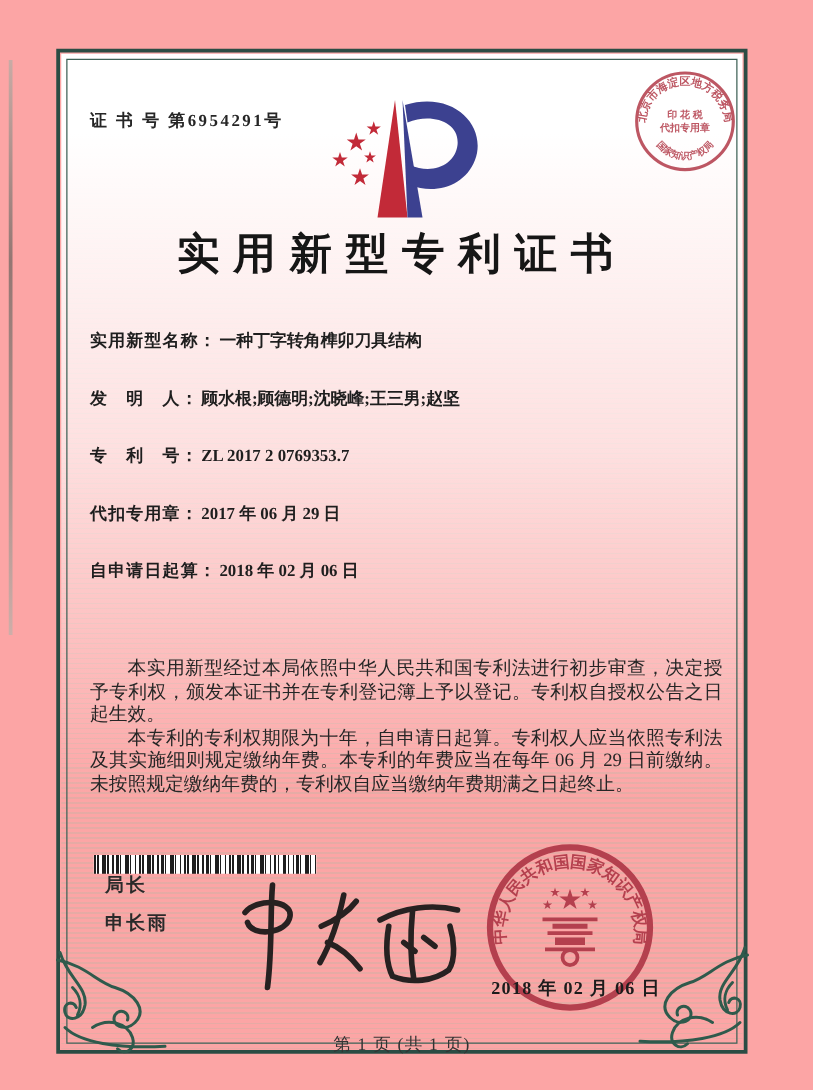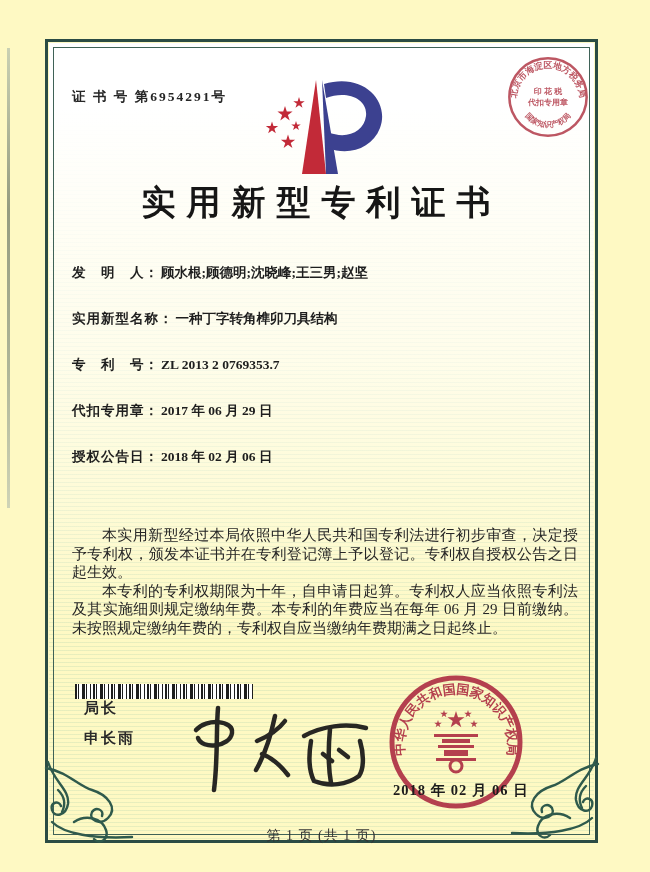--- a/index.html
+++ b/index.html
@@ -1,17 +1,17 @@
 <!DOCTYPE html>
 <html><head>
 <meta charset="utf-8">
 <style>
   html,body{margin:0;padding:0;}
   body{width:650px;height:872px;background:#f6f6f3;font-family:"Liberation Serif",serif;color:#222;}
-  .page{position:relative;width:650px;height:872px;background:#fef9c3;overflow:hidden;}
+  .page{position:relative;width:650px;height:872px;background:#fca5a5;overflow:hidden;}
   
   .scan-edge{position:absolute;left:7px;top:48px;width:3px;height:460px;
     background:linear-gradient(#9fb0a6,#3e5049 35%,#6e7f75 70%,#a8b5ac);opacity:.55;}
   
   .border-outer{position:absolute;left:45px;top:39px;width:553px;height:804px;
     border:3px solid #2b4c44;box-sizing:border-box;}
   .border-inner{position:absolute;left:53px;top:47px;width:537px;height:788px;
     border:1px solid #3f6257;box-sizing:border-box;}
   .guilloche{position:absolute;left:49px;top:43px;width:545px;height:796px;
     background:repeating-linear-gradient(0deg,rgba(142,192,163,.20) 0 1px,rgba(255,255,255,0) 1px 4px);}
@@ -89,33 +89,33 @@
       <textPath href="#taxBottom" startOffset="50%" text-anchor="middle">国家知识产权局</textPath>
     </text>
     <text x="50" y="47" text-anchor="middle" font-size="9.5" fill="#b4404e" font-weight="700">印 花 税</text>
     <text x="50" y="59" text-anchor="middle" font-size="9.5" fill="#b4404e" font-weight="700">代扣专用章</text>
   </svg>
 
   <div class="title">实用新型专利证书</div>
 
   <div class="fields">
     <div class="field-row">
+      <span class="lbl">实用新型名称：</span><span class="val">一种丁字转角榫卯刀具结构</span>
+    </div>
+    <div class="field-row">
       <span class="lbl">发　明　人：</span><span class="val">顾水根;顾德明;沈晓峰;王三男;赵坚</span>
     </div>
     <div class="field-row">
-      <span class="lbl">实用新型名称：</span><span class="val">一种丁字转角榫卯刀具结构</span>
-    </div>
-    <div class="field-row">
-      <span class="lbl">专　利　号：</span><span class="val">ZL 2013 2 0769353.7</span>
+      <span class="lbl">专　利　号：</span><span class="val">ZL 2017 2 0769353.7</span>
     </div>
     <div class="field-row">
       <span class="lbl">代扣专用章：</span><span class="val">2017 年 06 月 29 日</span>
     </div>
     <div class="field-row">
-      <span class="lbl">授权公告日：</span><span class="val">2018 年 02 月 06 日</span>
+      <span class="lbl">自申请日起算：</span><span class="val">2018 年 02 月 06 日</span>
     </div>
   </div>
 
   <div class="paras">
     <p>本实用新型经过本局依照中华人民共和国专利法进行初步审查，决定授予专利权，颁发本证书并在专利登记簿上予以登记。专利权自授权公告之日起生效。</p>
     <p>本专利的专利权期限为十年，自申请日起算。专利权人应当依照专利法及其实施细则规定缴纳年费。本专利的年费应当在每年 06 月 29 日前缴纳。未按照规定缴纳年费的，专利权自应当缴纳年费期满之日起终止。</p>
   </div>
 
   <div class="barcode"></div>
 

